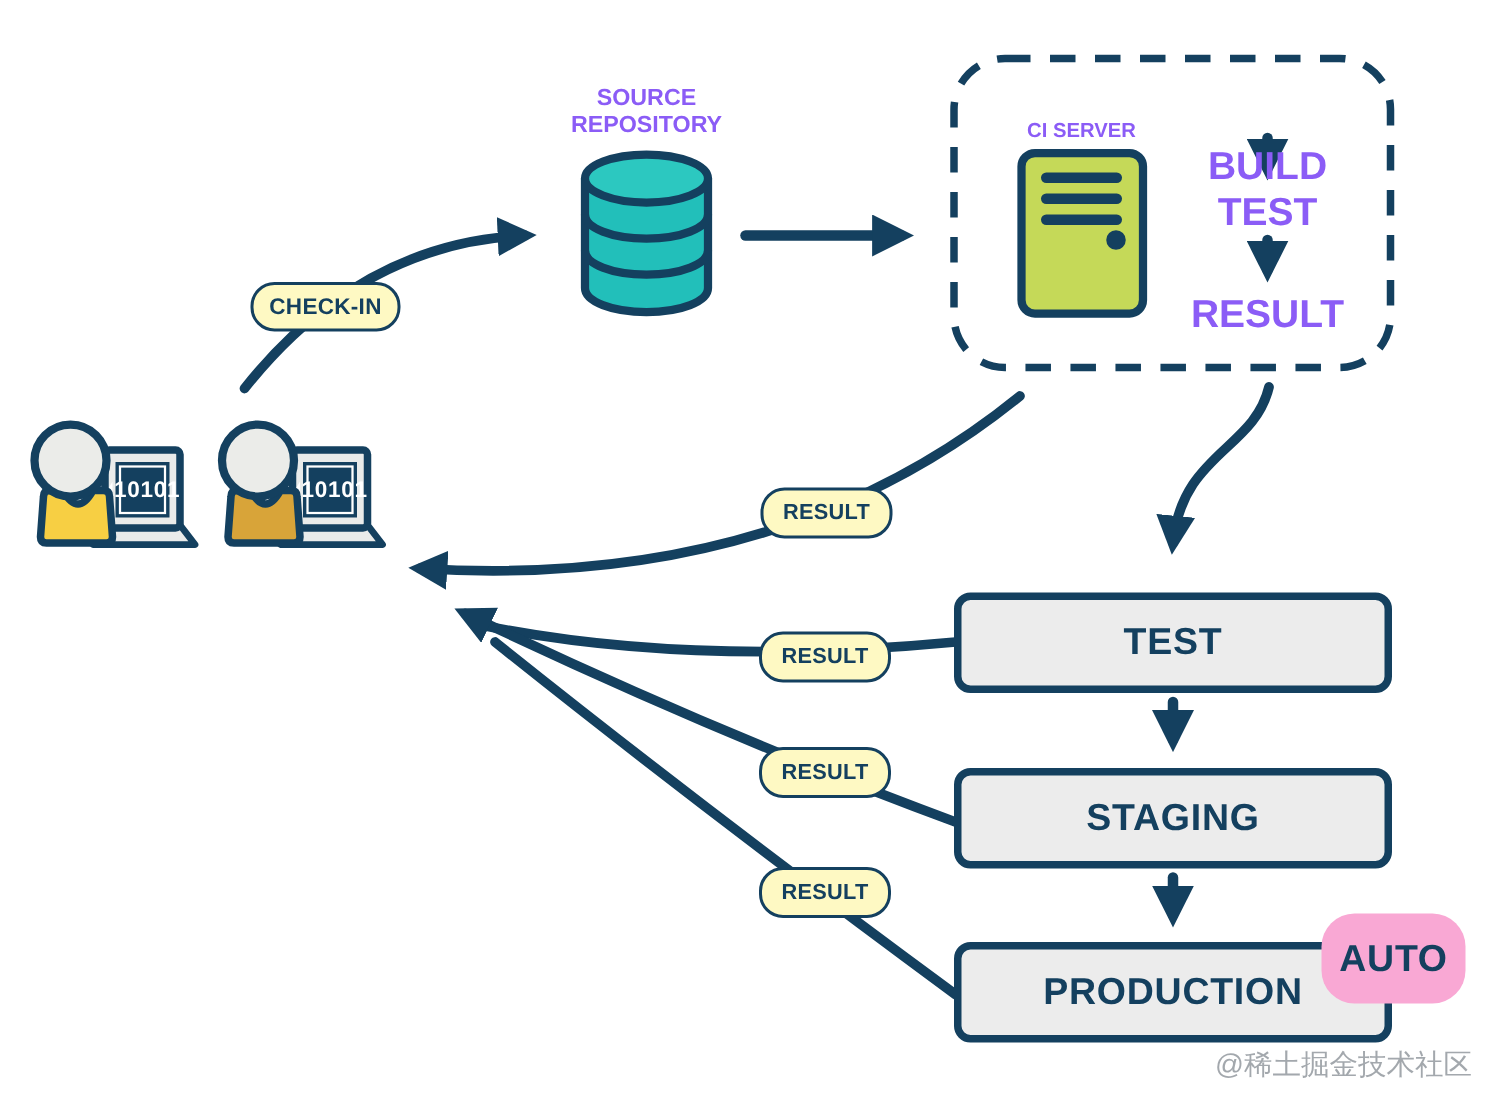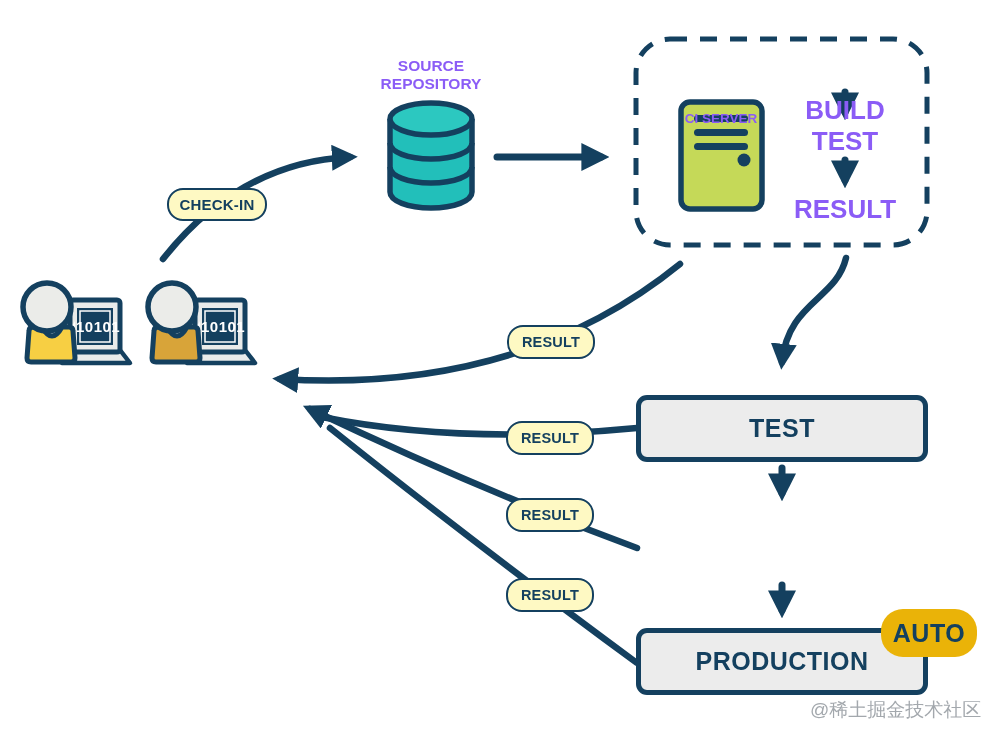--- a/index.html
+++ b/index.html
@@ -21,22 +21,22 @@
     background:#ececec;border:5px solid #14405f;border-radius:11px;
     display:flex;align-items:center;justify-content:center;
     color:#14405f;font-weight:bold;font-size:25px;letter-spacing:.5px;
     box-sizing:border-box;
   }
   .screen-text{
     position:absolute;z-index:3;width:38px;text-align:center;
     color:#ffffff;font-weight:bold;font-size:15px;line-height:12px;letter-spacing:.5px;
   }
   #auto-badge{
-    position:absolute;z-index:4;left:881px;top:609px;width:96px;height:48px;
-    background:#eab308;border-radius:22px;display:flex;align-items:center;justify-content:center;
+    position:absolute;z-index:4;left:881px;top:609px;width:96px;height:60px;
+    background:#f9a8d4;border-radius:22px;display:flex;align-items:center;justify-content:center;
     color:#14405f;font-weight:bold;font-size:25px;letter-spacing:.5px;
   }
   #watermark{
     position:absolute;z-index:5;left:810px;top:697px;
     color:rgba(140,146,152,.8);font-size:19px;font-weight:normal;white-space:nowrap;
   }
 </style>
 </head>
 <body>
 
@@ -112,31 +112,32 @@
   <div class="screen-text" style="left:76px;top:321px;">10101</div>
   <div class="screen-text" style="left:201px;top:321px;">10101</div>
 
   <div class="txt center" style="left:366px;top:57px;width:130px;font-size:15.5px;line-height:18px;flex-direction:column;">
     <span>SOURCE</span>
     <span>REPOSITORY</span>
   </div>
 
   <div class="pill" style="left:167px;top:188px;width:96px;height:29px;font-size:15px;">CHECK-IN</div>
 
-  <div class="txt center" style="left:671px;top:79px;width:100px;font-size:13.5px;margin-top:32px;">CI SERVER</div>
+  <div class="txt center" style="left:671px;top:79px;width:100px;font-size:13.5px;">CI SERVER</div>
 
   <div class="txt center" style="left:790px;top:58px;width:110px;font-size:26px;margin-top:37px;">BUILD</div>
   <div class="txt center" style="left:790px;top:126px;width:110px;font-size:26px;">TEST</div>
   <div class="txt center" style="left:790px;top:194px;width:110px;font-size:26px;">RESULT</div>
 
   <div class="pill" style="left:507px;top:325px;width:84px;height:30px;">RESULT</div>
   <div class="pill" style="left:506px;top:421px;width:84px;height:30px;">RESULT</div>
   <div class="pill" style="left:506px;top:498px;width:84px;height:30px;">RESULT</div>
   <div class="pill" style="left:506px;top:578px;width:84px;height:30px;">RESULT</div>
 
   <div class="stage-box" style="top:395px;">TEST</div>
+  <div class="stage-box" style="top:512px;">STAGING</div>
   <div class="stage-box" style="top:628px;text-align:right;">PRODUCTION</div>
 
   <div id="auto-badge">AUTO</div>
 
   <div id="watermark">@稀土掘金技术社区</div>
 
 </div>
 
 </body></html>

